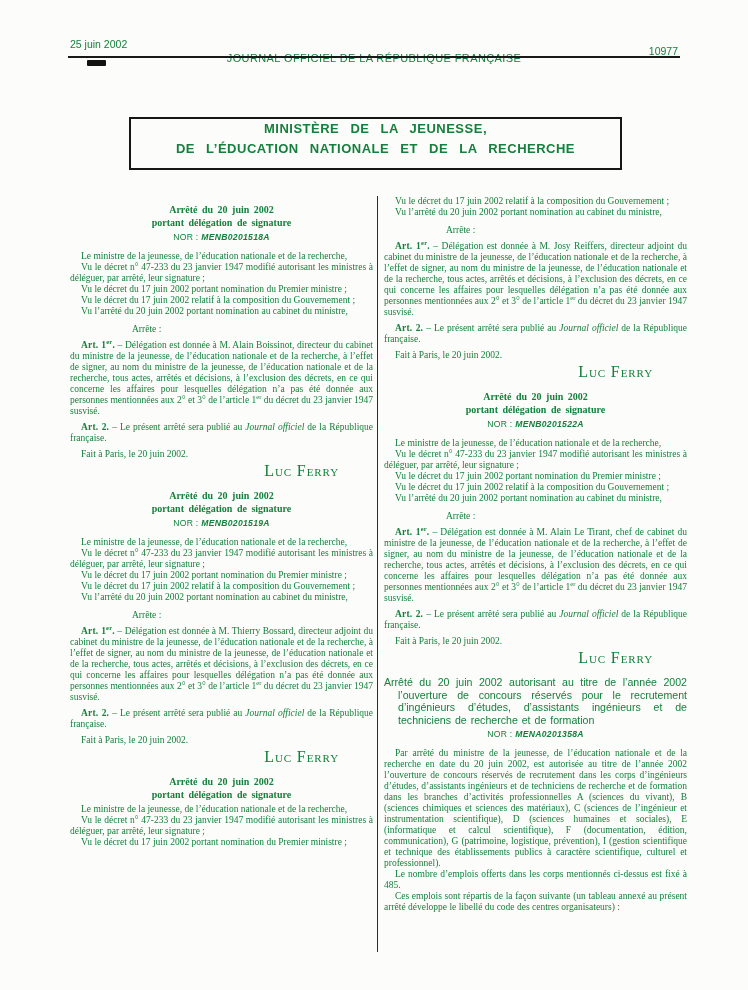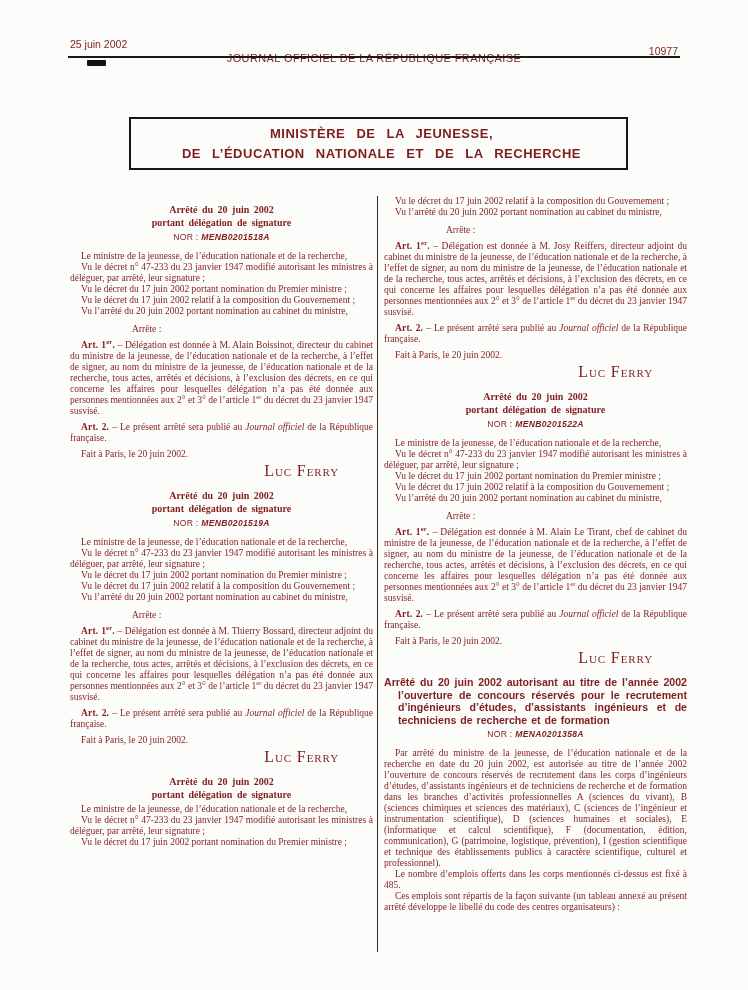--- a/index.html
+++ b/index.html
@@ -1,48 +1,48 @@
 <!DOCTYPE html>
 <html lang="fr"><head>
 <meta charset="utf-8">
 <style>
   html,body{margin:0;padding:0;background:#e8e8e6;}
   .page{
     position:relative;width:748px;height:990px;margin:0 auto;
-    background:#fcfcfa;color:#7f1d1d;overflow:hidden;
+    background:#fcfcfa;color:#15803d;overflow:hidden;
     font-family:"Liberation Serif", serif;
   }
   
   .hdr-date{position:absolute;left:70px;top:38px;font-family:"Liberation Sans",sans-serif;font-size:10.5px;}
   .hdr-title{position:absolute;left:0;right:0;top:52px;text-align:center;font-family:"Liberation Sans",sans-serif;font-size:11px;letter-spacing:.4px;}
   .hdr-page{position:absolute;right:70px;top:45px;font-family:"Liberation Sans",sans-serif;font-size:10.5px;}
   .hdr-rule{position:absolute;left:68px;top:56px;width:612px;height:2px;background:#191919;}
   .smudge{position:absolute;left:87px;top:60px;width:19px;height:6px;background:#121212;border-radius:1px;}
   
   .mbox{
     position:absolute;left:129px;top:117px;width:489px;height:49px;
-    border:2px solid #161616;display:flex;flex-direction:column;justify-content:center;align-items:center;padding-left:6px;
+    border:2px solid #161616;display:flex;flex-direction:column;align-items:center;
   }
   .mbox-line{
     font-family:"Liberation Sans",sans-serif;font-weight:bold;font-size:13px;
     letter-spacing:.5px;word-spacing:7px;text-align:center;line-height:1.5;white-space:nowrap;
   }
   
   .col{position:absolute;top:196px;width:303px;font-size:9.5px;line-height:11px;}
   .col-left{left:70px;}
   .col-right{left:384px;}
   .divider{position:absolute;left:377px;top:196px;width:1px;height:756px;background:#2b2b2b;}
   
   .blk-title{
     font-family:Liberation Serif, serif;font-weight:bold;font-size:10px;line-height:13px;
     text-align:center;margin:13px 0 3px;word-spacing:2px;
   }
   .col > .blk-title:first-child{margin-top:7px;}
   .blk-bigtitle{
-    font-family:"Liberation Sans",sans-serif;font-weight:bold;font-size:10.6px;line-height:12.6px;
+    font-family:"Liberation Sans",sans-serif;font-weight:normal;font-size:10.6px;line-height:12.6px;
     text-align:justify;margin:13px 0 3px;padding-left:14px;text-indent:-14px;word-spacing:1px;
   }
   .blk-nor{
     font-family:"Liberation Sans",sans-serif;font-size:8.6px;text-align:center;
     margin:2px 0 8px;letter-spacing:.3px;
   }
   .nor-code{font-style:italic;font-weight:bold;}
   .blk-p{margin:0;text-indent:11px;text-align:justify;hyphens:auto;-webkit-hyphens:auto;}
   .blk-p.gap{margin-top:5px;}
   .blk-p b{letter-spacing:.2px;}

